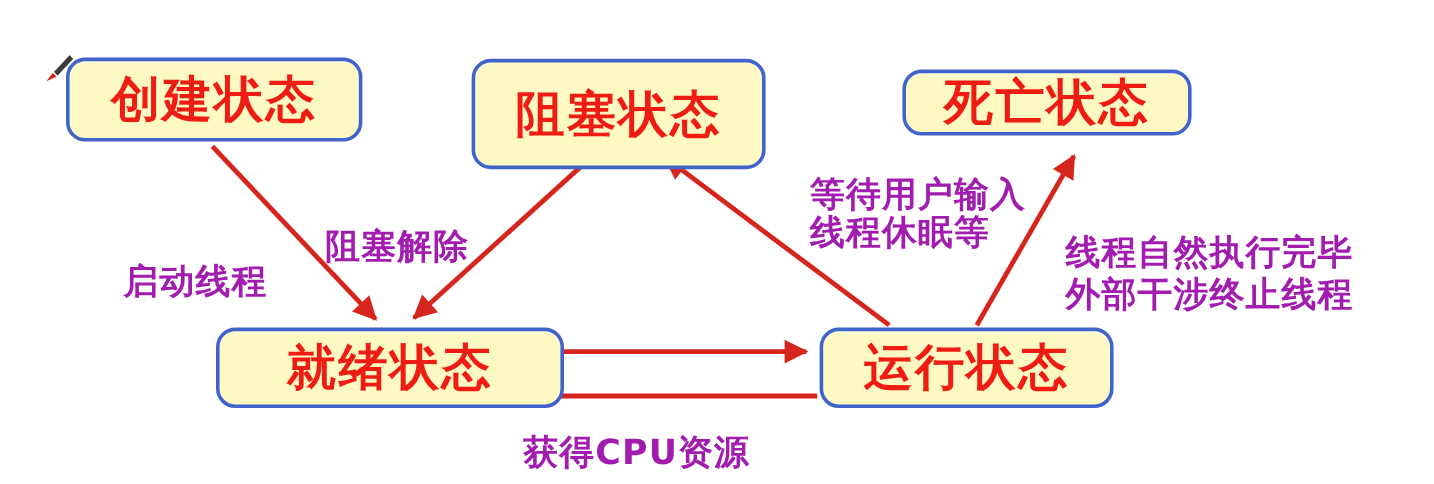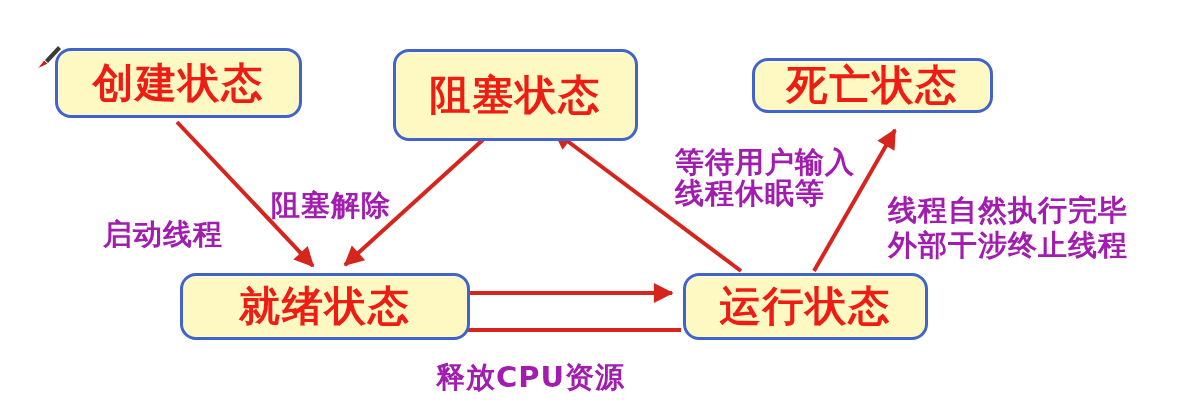--- a/index.html
+++ b/index.html
@@ -83,21 +83,21 @@
   </svg>
 
   <div class="state-box" id="node-create">创建状态</div>
   <div class="state-box" id="node-blocked">阻塞状态</div>
   <div class="state-box" id="node-dead">死亡状态</div>
   <div class="state-box" id="node-ready">就绪状态</div>
   <div class="state-box" id="node-running">运行状态</div>
 
   <div class="edge-label" id="label-start-thread">启动线程</div>
   <div class="edge-label" id="label-unblock">阻塞解除</div>
-  <div class="edge-label" id="label-release-cpu">释放CPU资源</div>
+  <div class="edge-label" id="label-release-cpu">获得CPU资源</div>
   <div class="edge-label" id="label-wait-sleep">等待用户输入
 线程休眠等</div>
   <div class="edge-label" id="label-terminate">线程自然执行完毕
 外部干涉终止线程</div>
 
   <svg id="pen-cursor" width="70" height="75" viewBox="0 0 70 75">
     <g transform="translate(33,40)">
       <path d="M11,20 L25,5 L29,9 L15,24 z" fill="#3a3a3a" stroke="#ffffff" stroke-width="1.4"></path>
       <path d="M4,29 L11,20 L15,24 z" fill="#cf2116" stroke="#ffffff" stroke-width="1"></path>
     </g>

